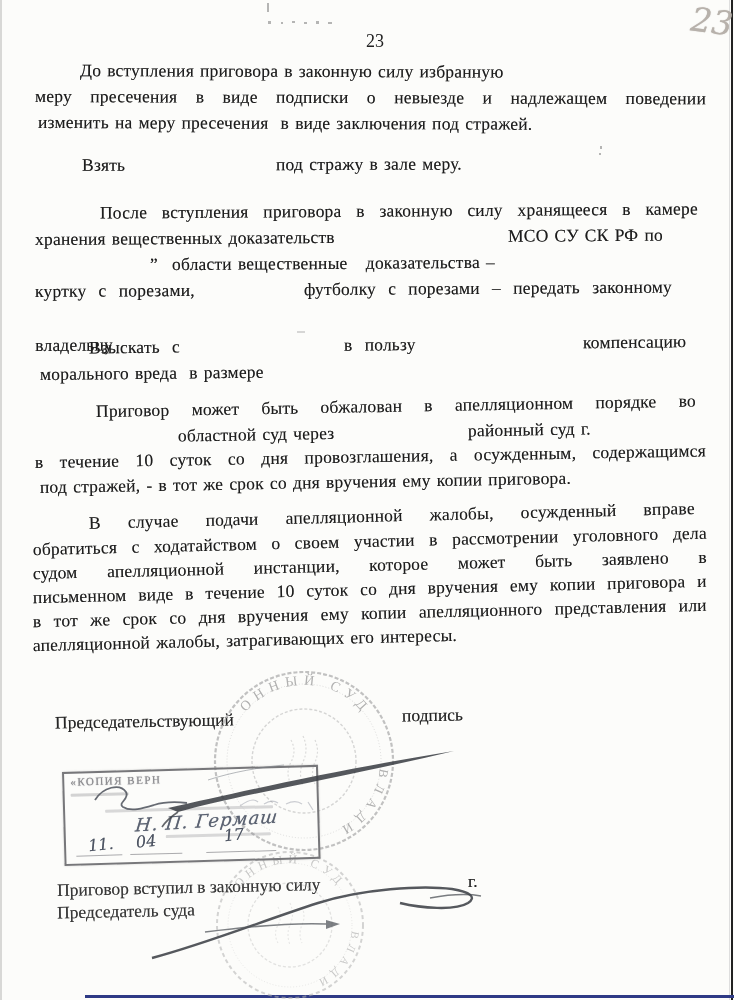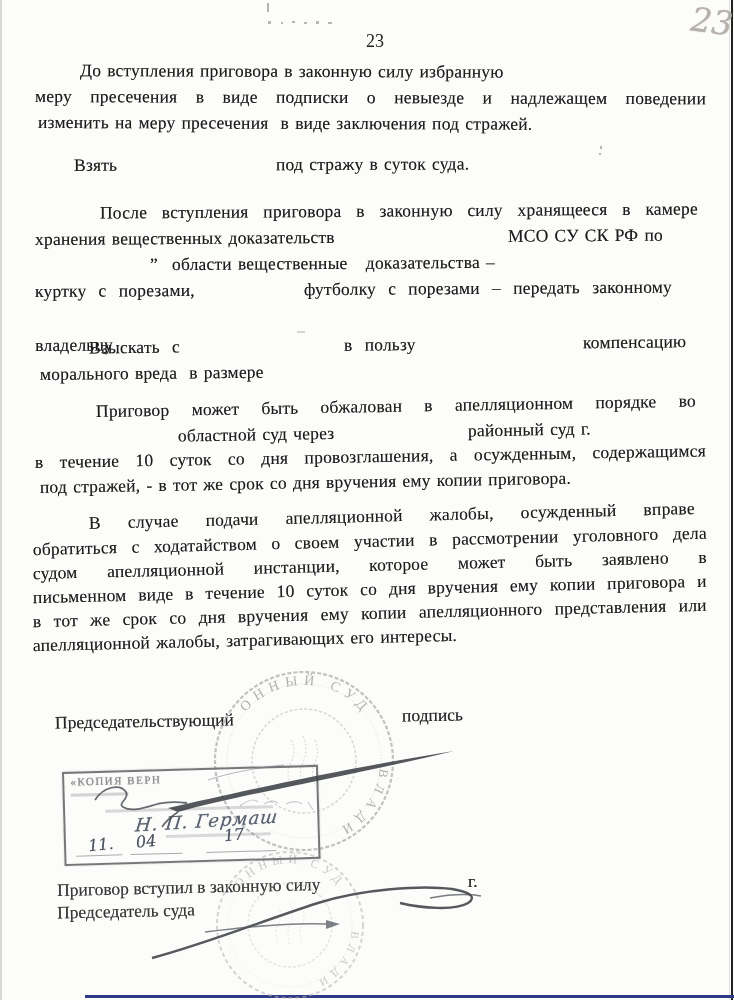--- a/index.html
+++ b/index.html
@@ -69,22 +69,22 @@
       <div class="bline" style="top: 60px; transform: rotate(0.2deg);">
         <span style="left: 80px;">До вступления приговора в законную силу избранную</span>
       </div>
       <div class="bline" style="top: 86px; transform: rotate(0.2deg);">
         <span class="just" style="left: 35px; width: 671px;">меру пресечения  в виде подписки о невыезде и надлежащем поведении</span>
       </div>
       <div class="bline" style="top: 112px; transform: rotate(0.2deg);">
         <span style="left: 38px;">изменить на меру пресечения  в виде заключения под стражей.</span>
       </div>
       <div class="bline" style="top: 155px; transform: rotate(-0.2deg);">
-        <span style="left: 74px;">Взять</span>
-        <span style="left: 276px;">под стражу в суток суда.</span>
+        <span style="left: 82px;">Взять</span>
+        <span style="left: 276px;">под стражу в зале меру.</span>
       </div>
       <div class="bline" style="top: 203px; transform: rotate(-0.4deg);">
         <span class="just" style="left: 100px; width: 598px;">После вступления приговора в законную силу хранящееся в камере</span>
       </div>
       <div class="bline" style="top: 229px; transform: rotate(-0.4deg);">
         <span style="left: 35px;">хранения вещественных доказательств</span>
         <span style="left: 508px;">МСО СУ СК РФ по</span>
       </div>
       <div class="bline" style="top: 255px; transform: rotate(-0.4deg);">
         <span style="left: 150px;">ˮ</span>

